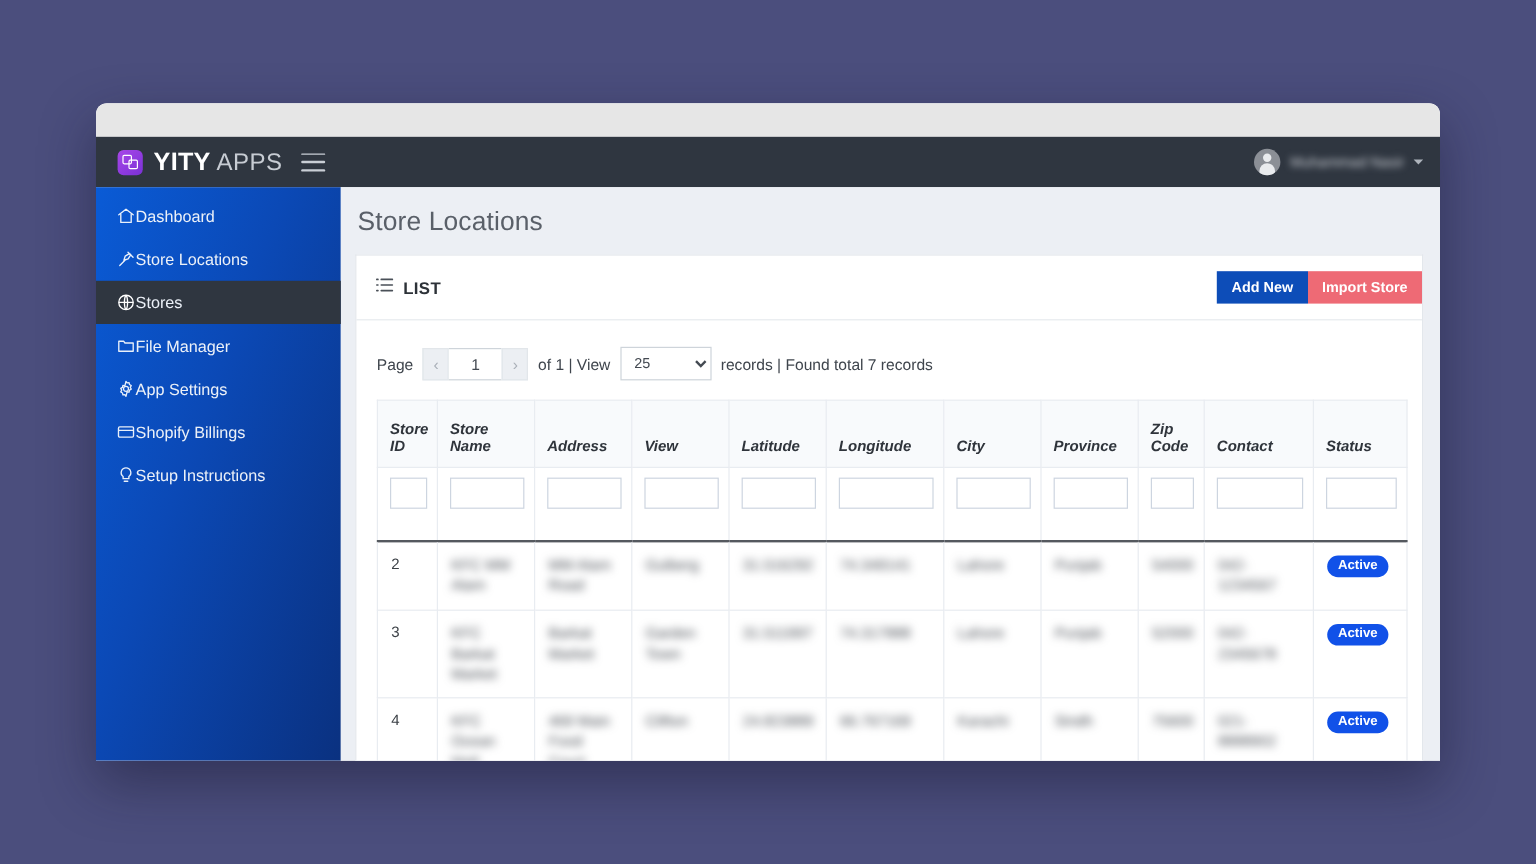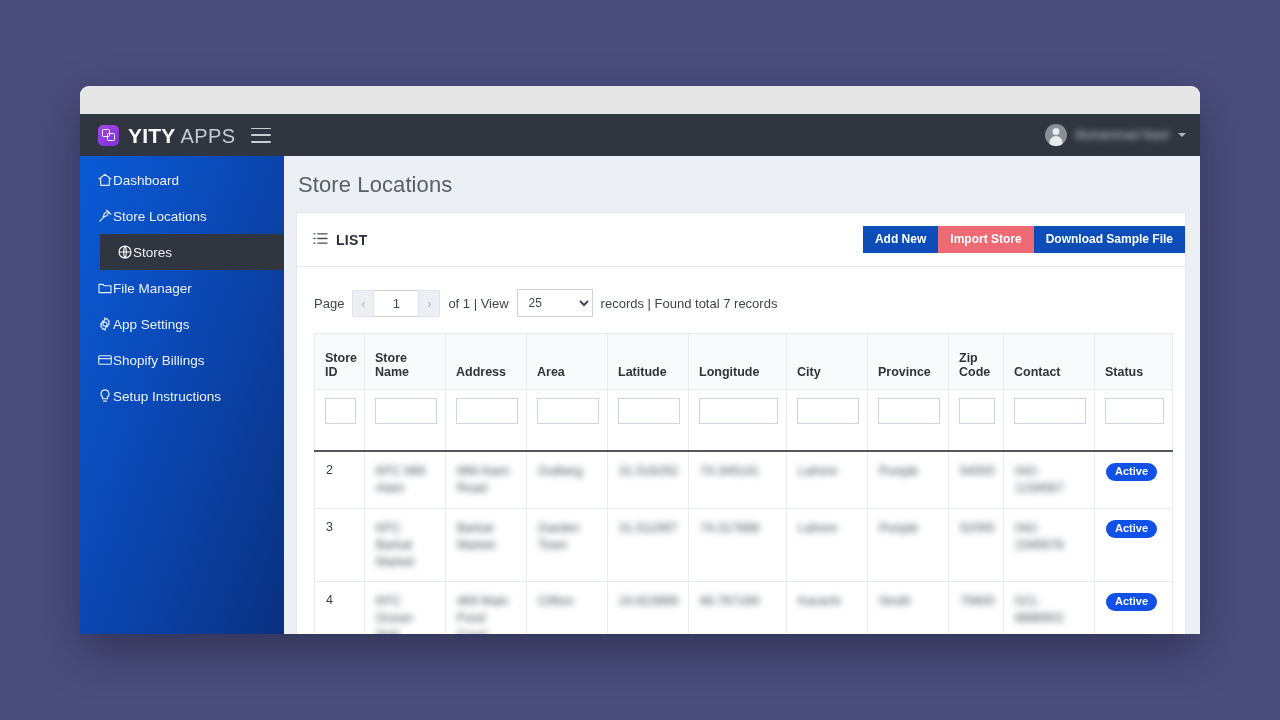--- a/index.html
+++ b/index.html
@@ -105,21 +105,21 @@
     width: 204px; flex: none;
     background: linear-gradient(110deg,#0a5bd6 0%,#0b49b6 42%,#0a3180 100%);
     padding-top: 6px;
   }
   .nav-item {
     display: flex; align-items: center; gap: 0;
     height: 36px; padding-left: 17px;
     color: #ecf1f8; font-size: 13.5px;
     cursor: pointer; position: relative;
   }
-  .nav-item.active { background: #2f3640; margin-left: 20px; }
+  .nav-item.active { background: #2f3640; }
   .nav-ico { width: 16px; height: 16px; flex: none; display:block; }
   .nav-ico svg { width: 16px; height: 16px; display: block; }
 
   
   #content { flex: 1; background: #eceff4; overflow: hidden; }
   #page-title {
     font-size: 22px; color: #5a6069; font-weight: normal;
     padding: 16px 0 14px 14px;
     letter-spacing: .1px;
   }
@@ -183,20 +183,21 @@
   
   #table-wrap { padding: 0 0 0 17px; }
   table { border-collapse: collapse; width: 858px; table-layout: fixed; }
   thead th {
     background: #f8fafc;
     border: 1px solid #e8ecf1;
     font-size: 12.5px; font-weight: bold; color: #2f343b;
     padding: 10px 8px 10px 10px;
     text-align: left; vertical-align: bottom;
     height: 56px;
+    font-style: italic;
   }
   tbody.filters td {
     border: 1px solid #e8ecf1; border-top: none;
     padding: 8px 8px 26px 10px;
     background: #ffffff;
     vertical-align: top;
   }
   tbody.filters td:last-child { border-bottom: 2px solid #55595f; }
   tbody.filters td { border-bottom: 2px solid #55595f; }
   .filter-input {
@@ -354,21 +355,20 @@
                   <path d="M5 7h10"></path>
                   <path d="M5 12h10"></path>
               </svg>
             </span>
             <span class="txt">LIST</span>
           </div>
 
           <div class="btn-group">
             <button class="btn btn-blue">Add New</button>
             <button class="btn btn-red">Import Store</button>
-            <button class="btn btn-blue">Download Sample File</button>
           </div>
         </div>
 
         <div id="pagination">
           <span class="lbl">Page</span>
           <span class="pg-arrow">‹</span>
           <input class="pg-input" value="1" style="">
           <span class="pg-arrow">›</span>
           <span class="mid">of 1 | View</span>
           <select class="view-select">
@@ -390,21 +390,21 @@
                 <col style="width:81px">
                 <col style="width:55px">
               <col style="width:91px">
                 <col style="width:78px">
             </colgroup>
             <thead>
               <tr>
                 <th>Store ID</th>
                 <th>Store Name</th>
                 <th>Address</th>
-                <th>Area</th>
+                <th>View</th>
                 <th>Latitude</th>
                 <th>Longitude</th>
                 <th>City</th>
                 <th>Province</th>
                 <th>Zip Code</th>
                 <th>Contact</th>
                 <th>Status</th>
               </tr>
             </thead>
 

